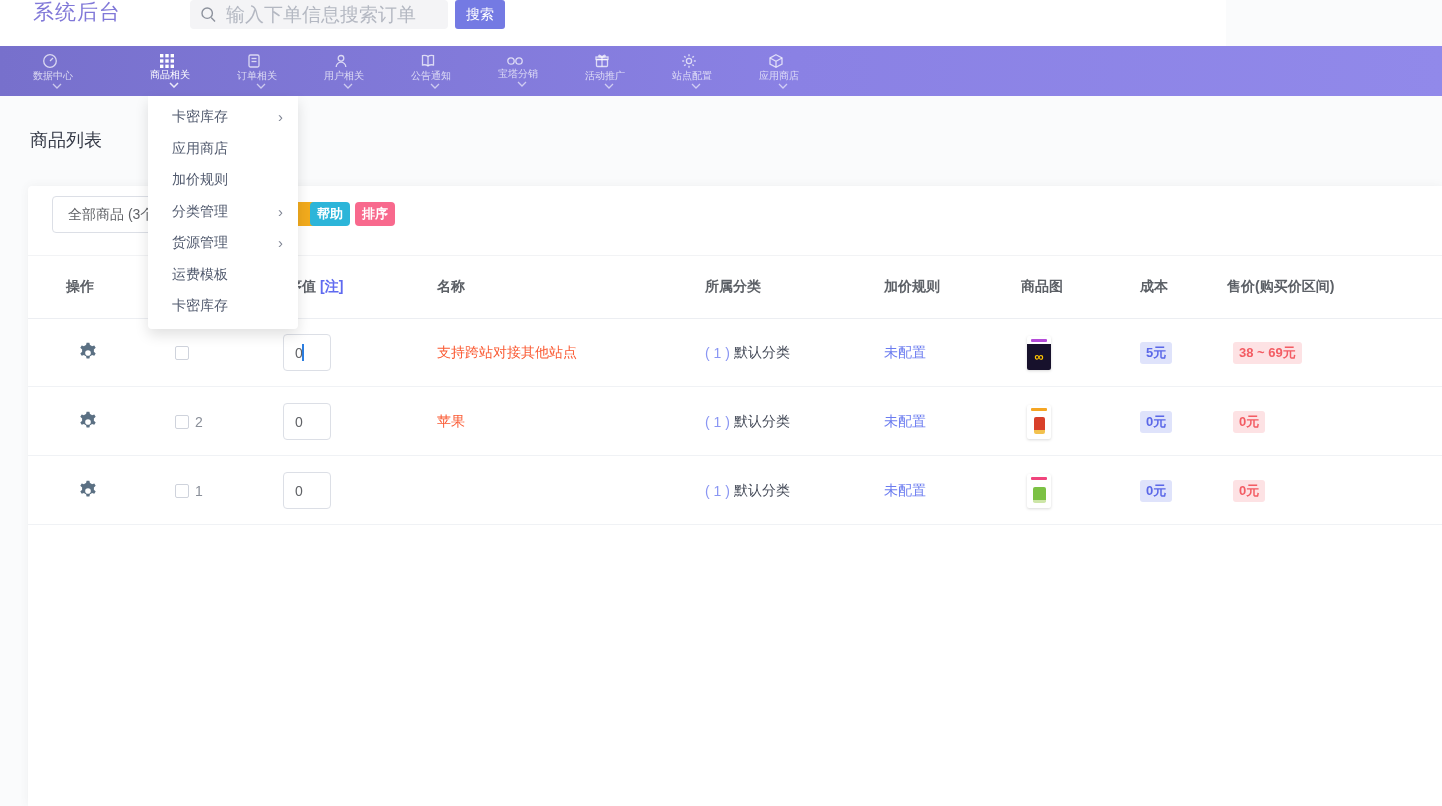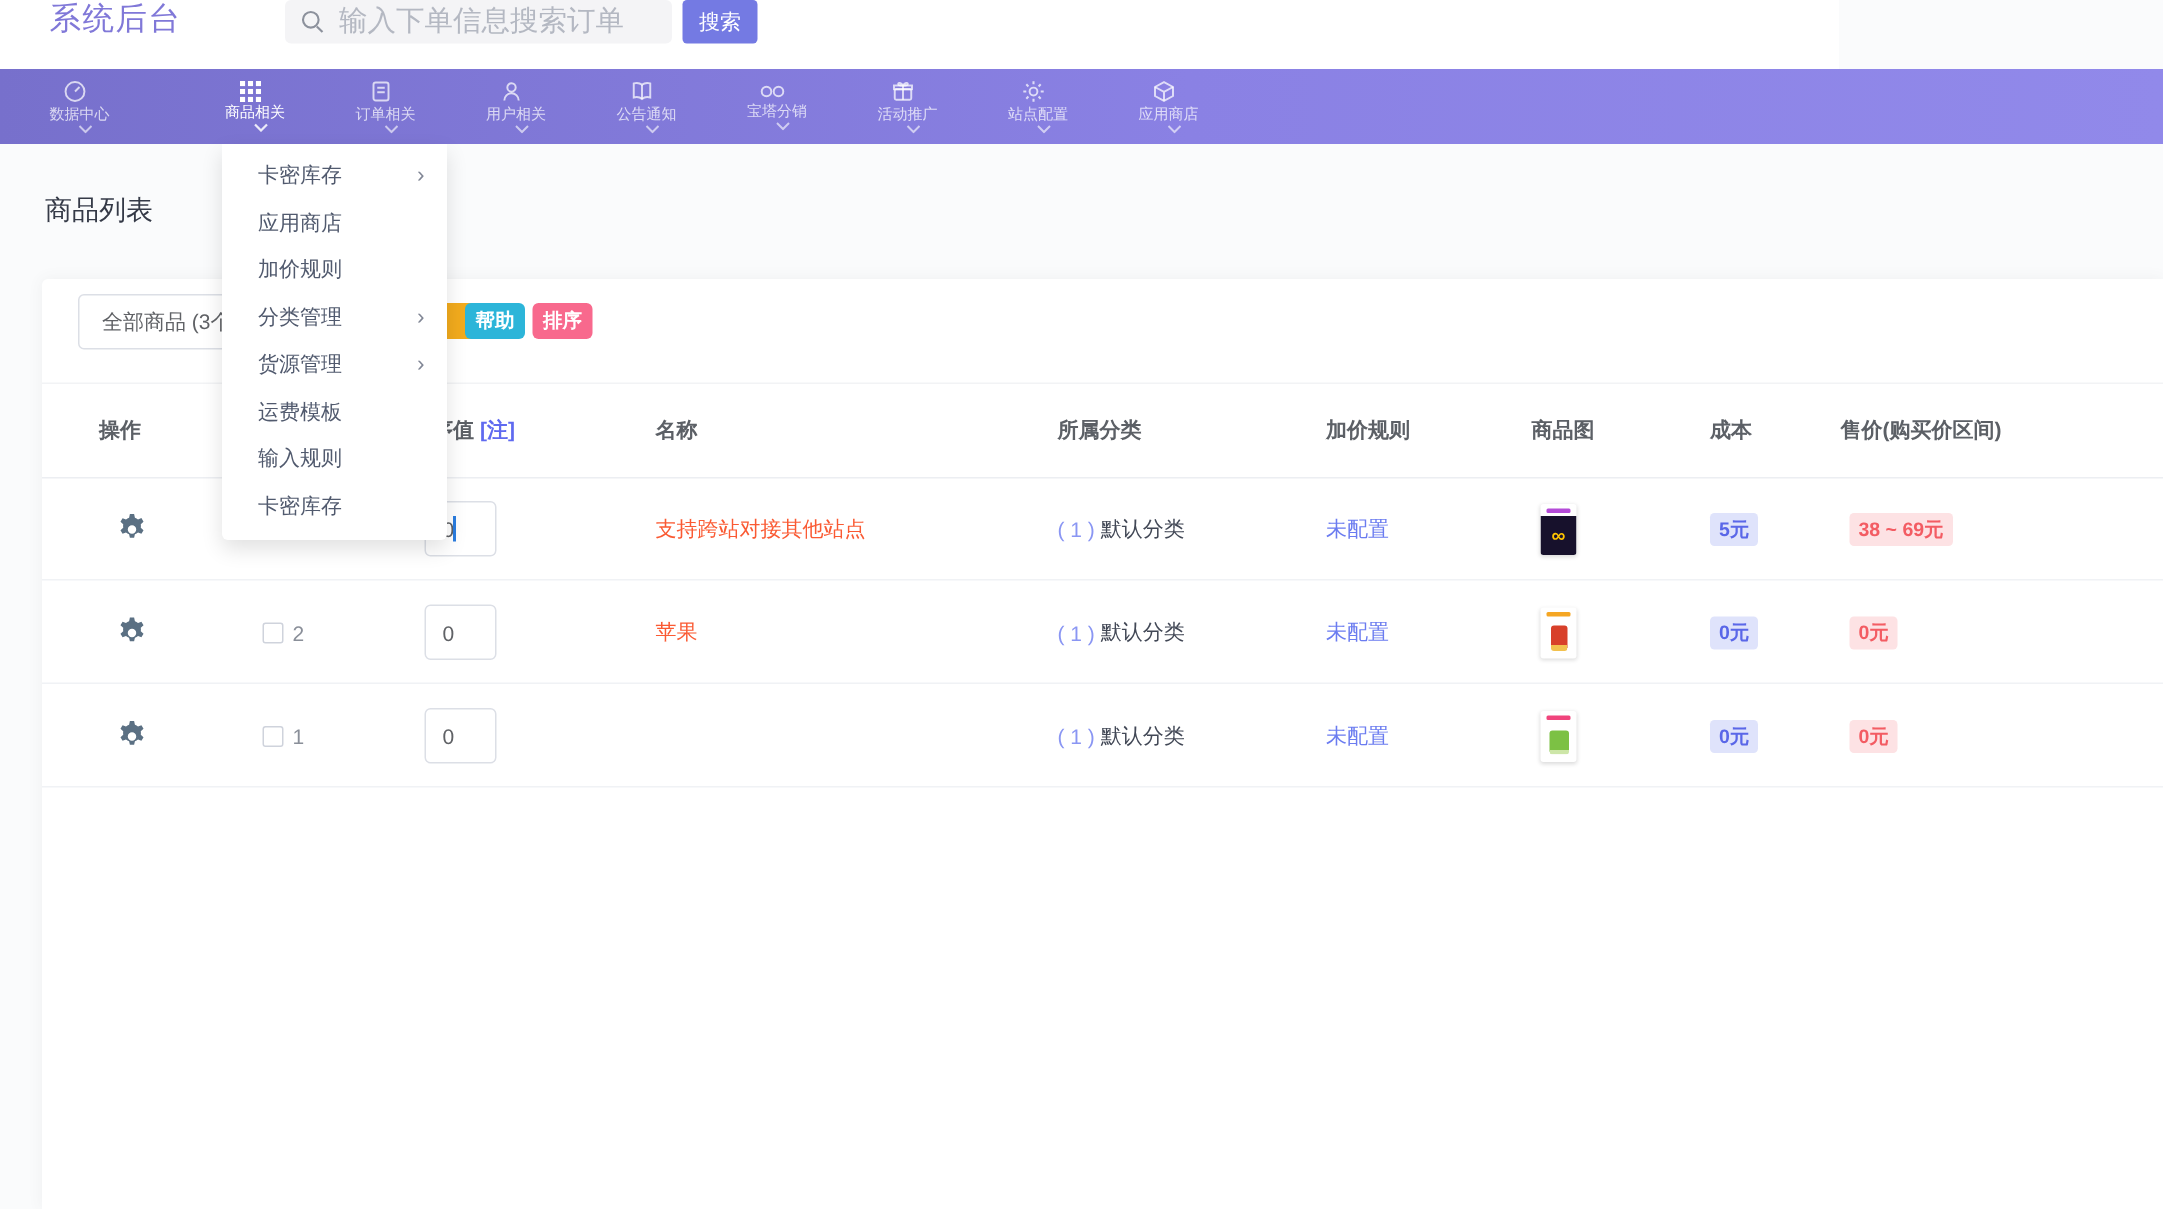--- a/index.html
+++ b/index.html
@@ -428,20 +428,16 @@
   </div>
   <div class="menu-item">
     <span>货源管理</span>
     <span class="sub-arrow">›</span>
   </div>
   <div class="menu-item">
     <span>运费模板</span>
     <span class="sub-arrow"></span>
   </div>
   <div class="menu-item">
-    <span>输入规则</span>
-    <span class="sub-arrow"></span>
-  </div>
-  <div class="menu-item">
     <span>卡密库存</span>
     <span class="sub-arrow"></span>
   </div>
 </div>
 
 </body></html>

